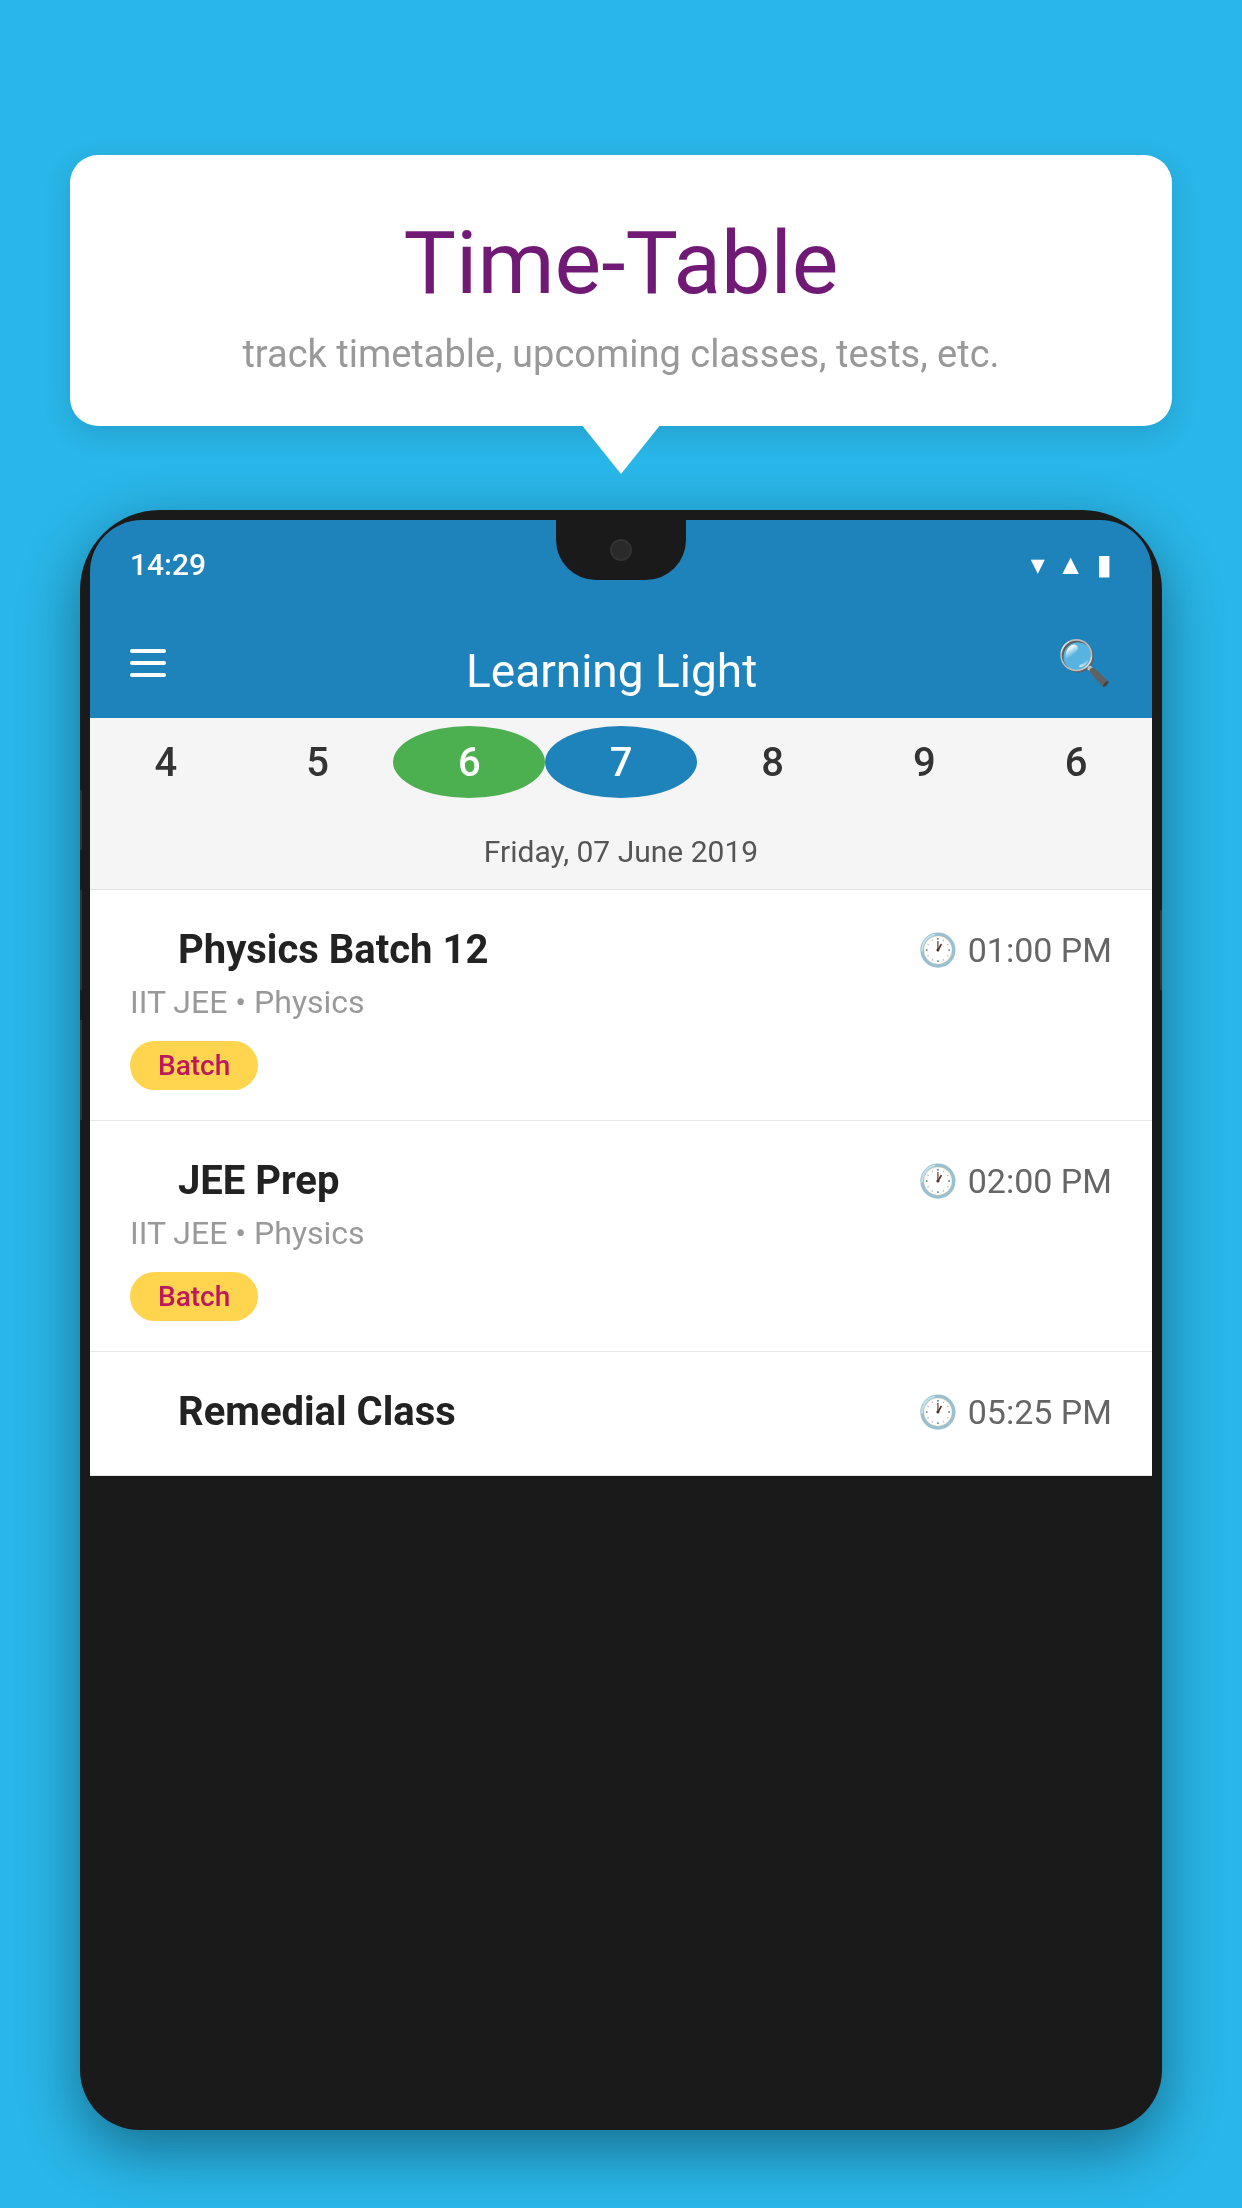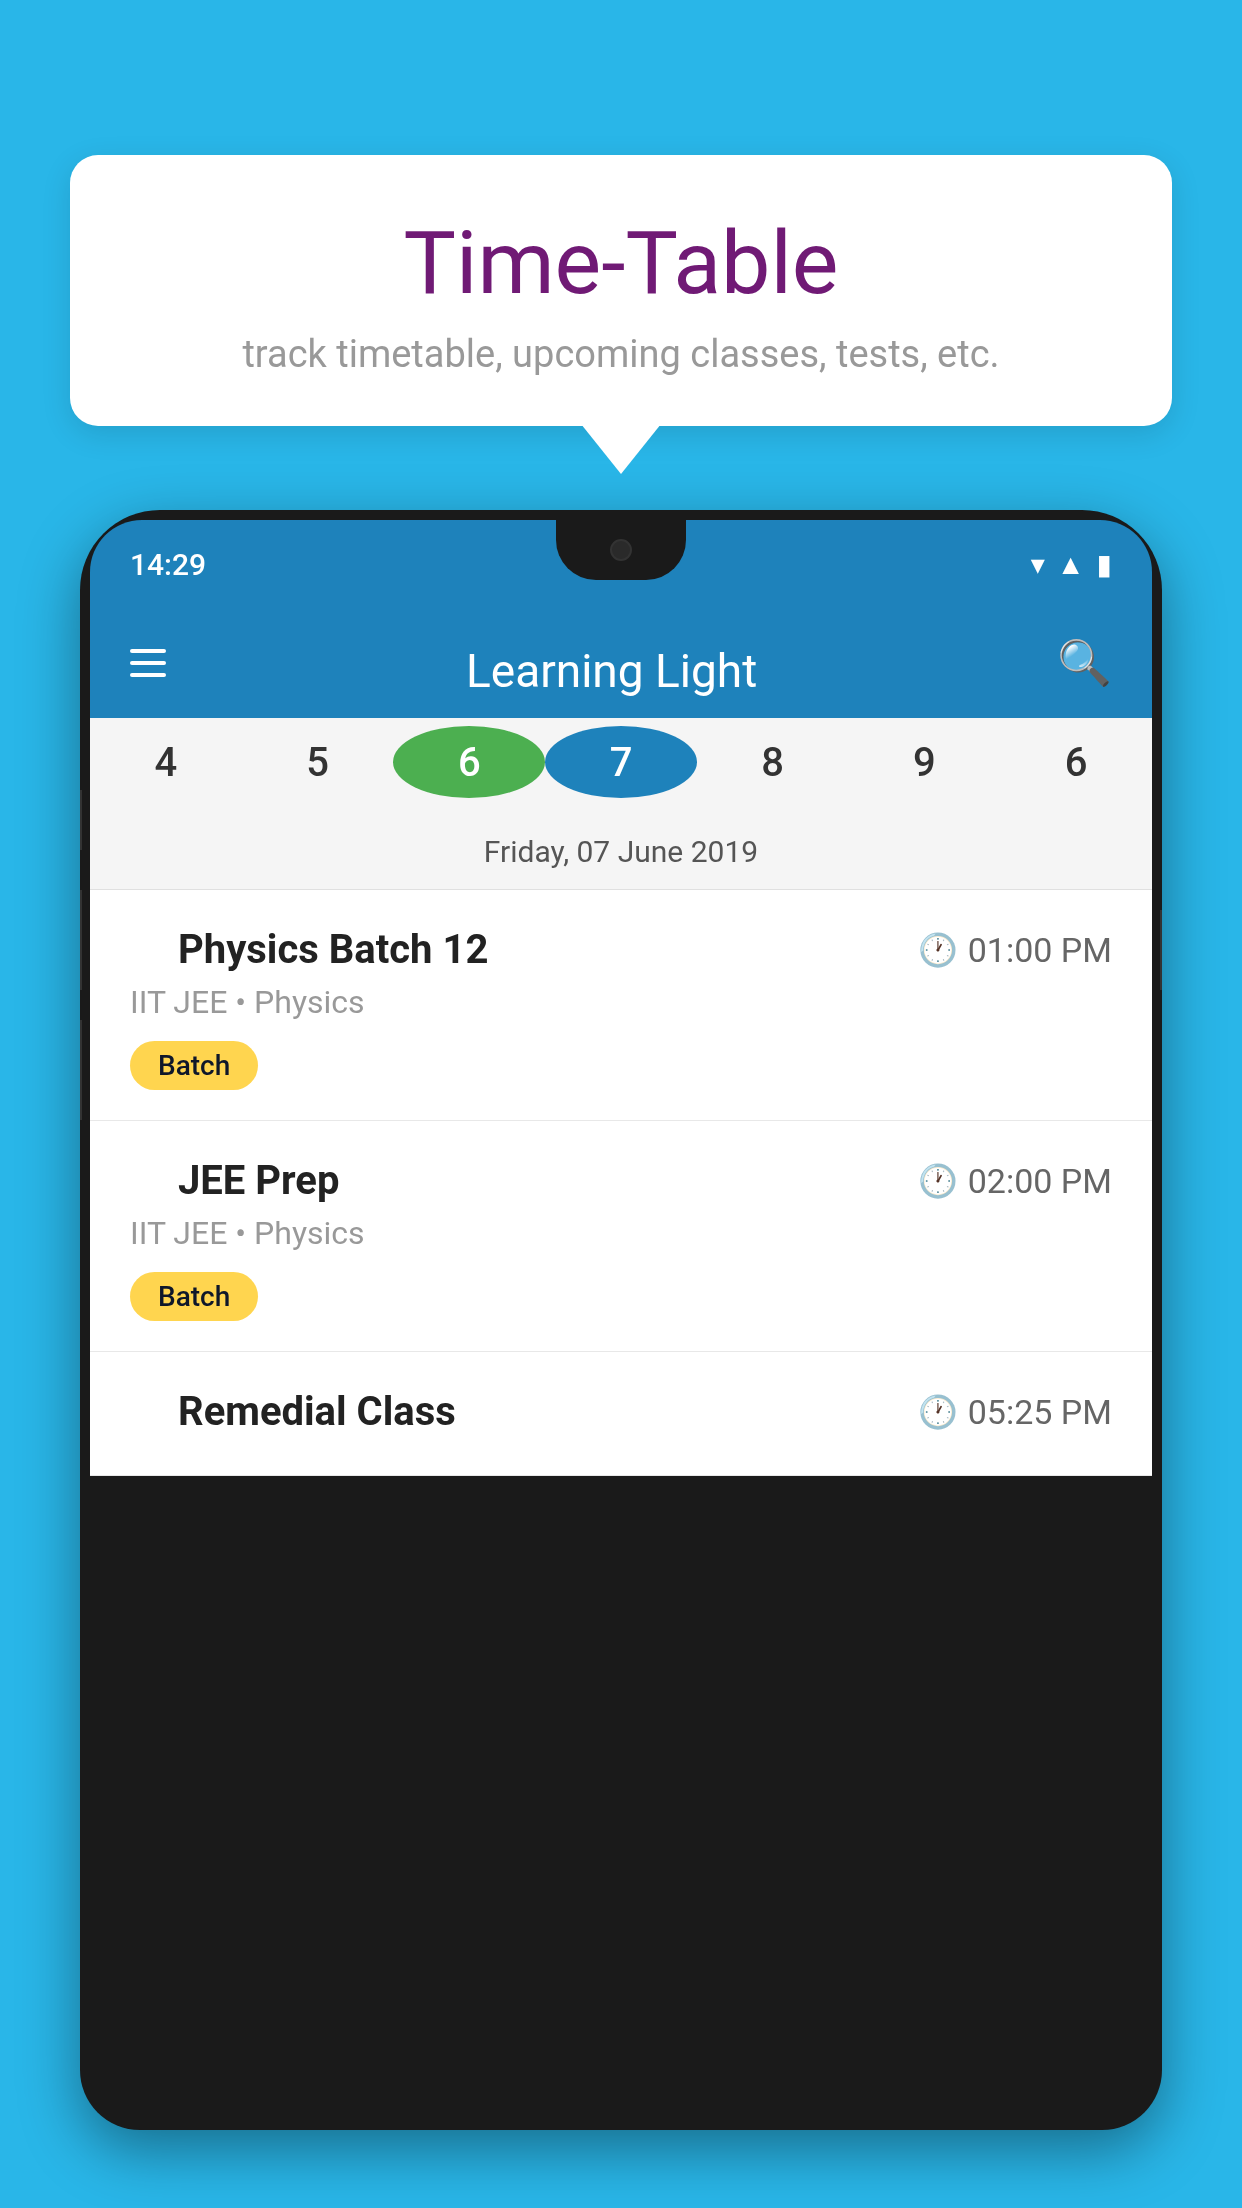--- a/index.html
+++ b/index.html
@@ -282,21 +282,21 @@
 
     .schedule-item-subtitle {
       font-size: 32px;
       color: #999;
       margin-bottom: 20px;
     }
 
     .batch-badge {
       display: inline-block;
       background: #ffd54f;
-      color: #0f172a;
+      color: #be185d;
       border-radius: 30px;
       padding: 8px 28px;
       font-size: 28px;
       font-weight: 500;
     }
 
     
     .phone-side-btn-right {
       position: absolute;
       right: -8px;

